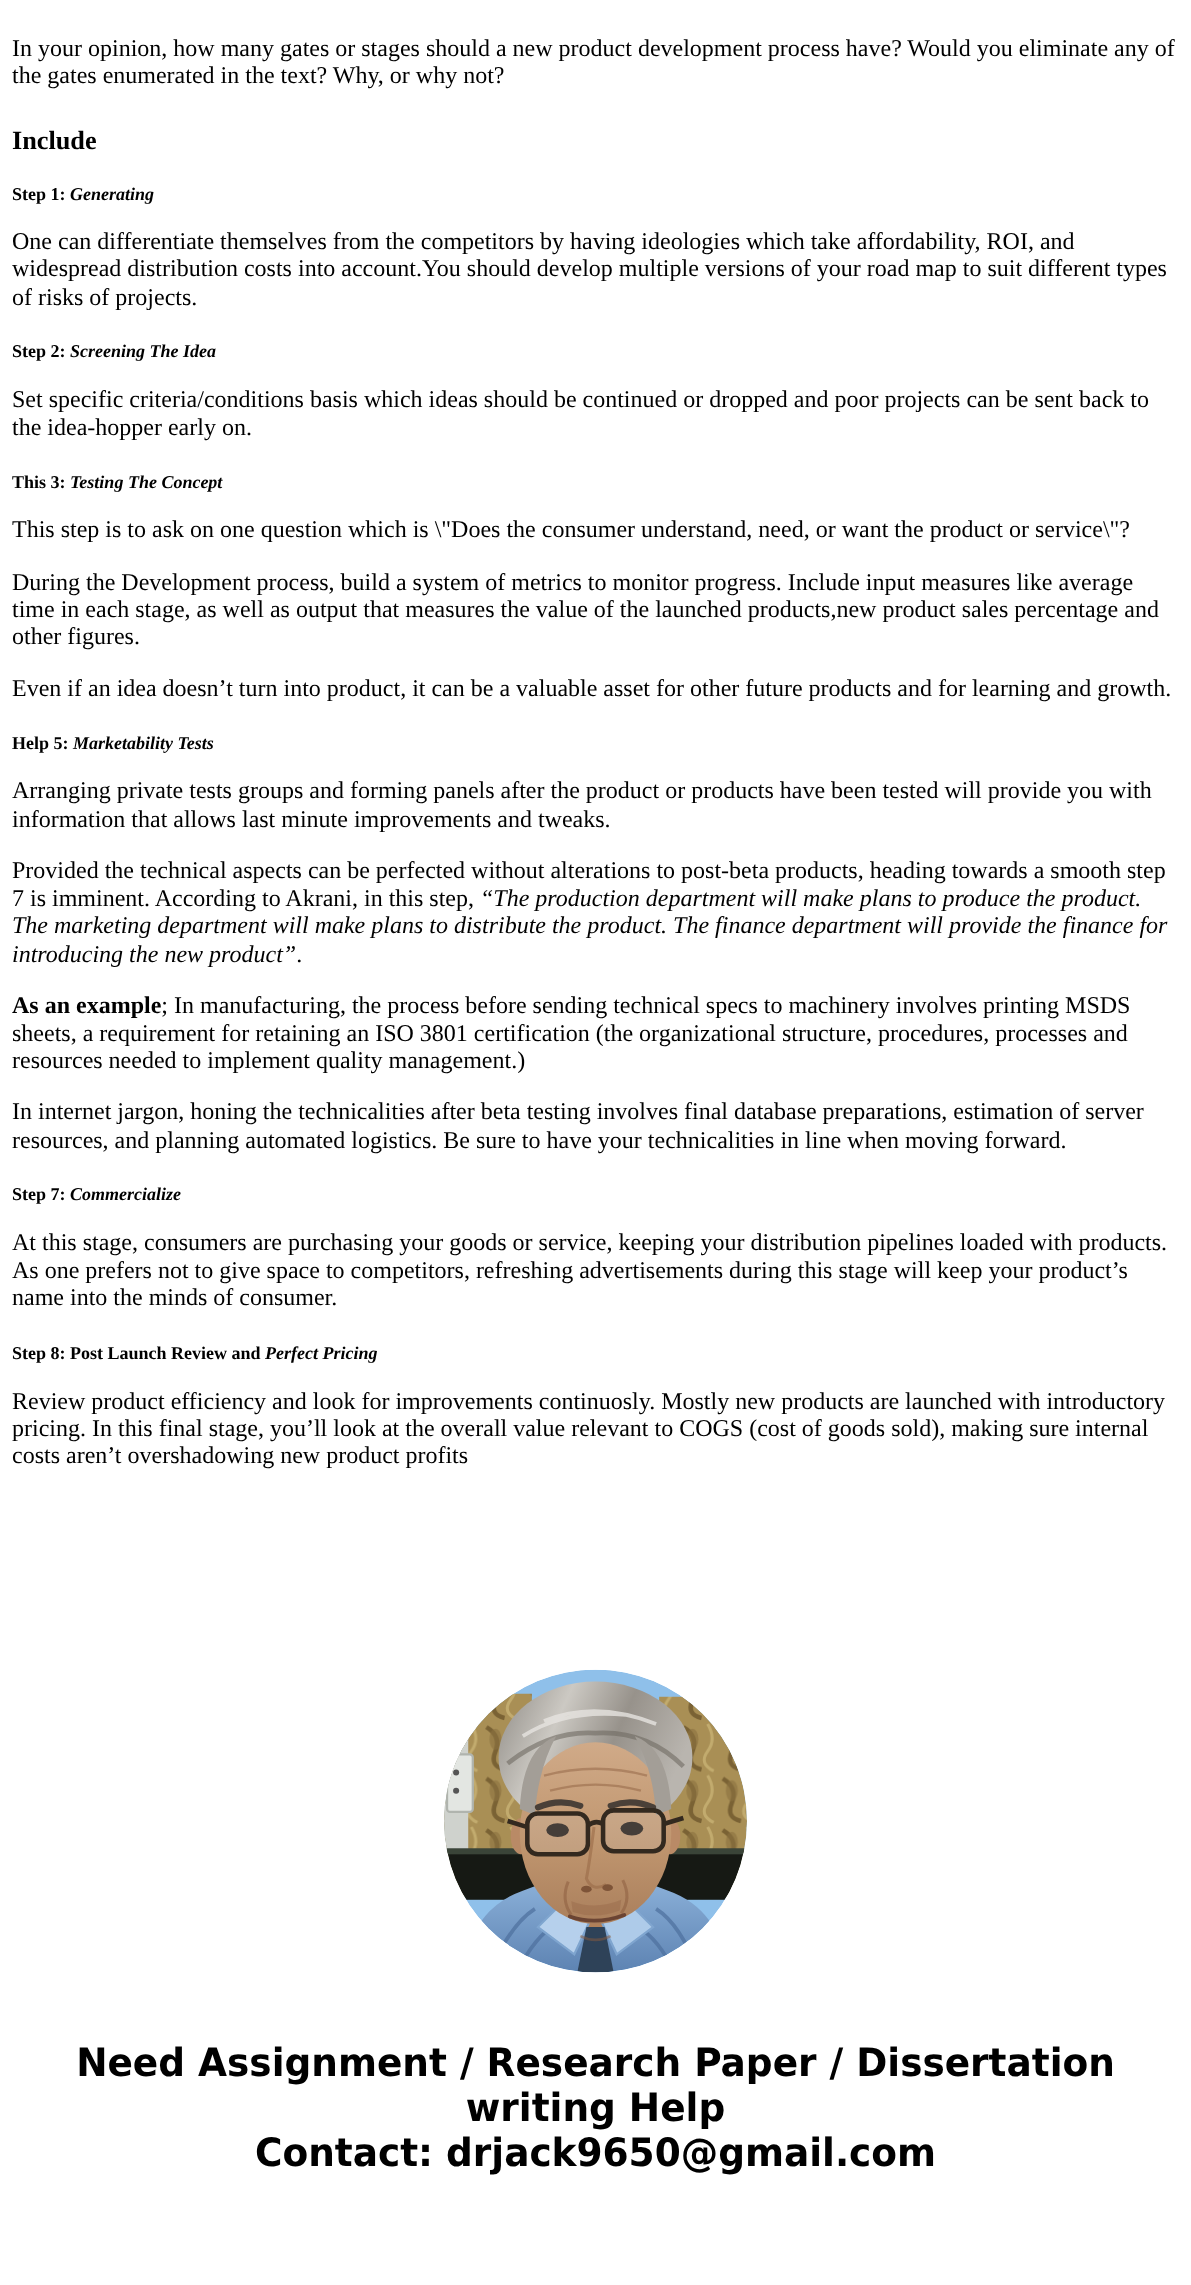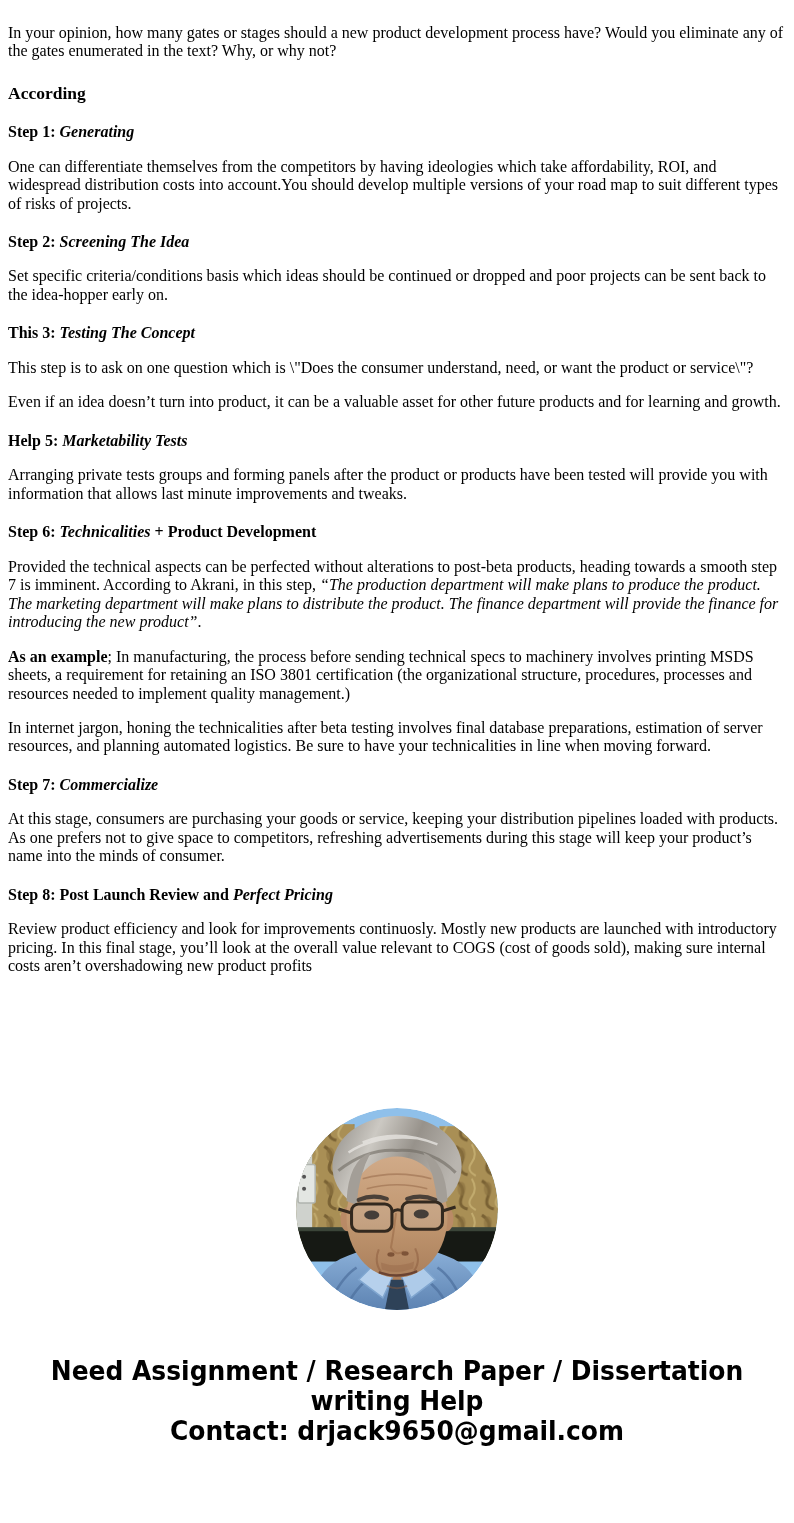--- a/index.html
+++ b/index.html
@@ -11,21 +11,21 @@
     line-height: 1.155;
     width: 778px;
   }
   p { margin: 16px 0; }
   .solution-heading {
     font-size: 17.5px;
     font-weight: bold;
     margin: 22px 0 20px 0;
   }
   .step-heading {
-    font-size: 16px;
+    font-size: 12px;
     font-weight: bold;
     margin: 20px 0 16px 0;
   }
   .step-heading em { font-style: italic; }
   .quote-italic { font-style: italic; }
   .run-bold { font-weight: bold; }
   .avatar-wrap {
     margin-top: 132px;
     text-align: center;
   }
@@ -49,37 +49,37 @@
     transform-origin: 50% 0;
   }
 </style>
 </head>
 <body>
 
 <main>
 
   <p>In your opinion, how many gates or stages should a new product development process have? Would you eliminate any of the gates enumerated in the text? Why, or why not?</p>
 
-  <div class="solution-heading">According</div>
+  <div class="solution-heading">Include</div>
 
   <div class="step-heading"><span>Step 1: </span><em>Generating</em></div>
   <p>One can differentiate themselves from the competitors by having ideologies which take affordability, ROI, and widespread distribution costs into account.You should develop multiple versions of your road map to suit different types of risks of projects.</p>
 
   <div class="step-heading"><span>Step 2: </span><em>Screening The Idea</em></div>
   <p>Set specific criteria/conditions basis which ideas should be continued or dropped and poor projects can be sent back to the idea-hopper early on.</p>
 
   <div class="step-heading"><span>This 3: </span><em>Testing The Concept</em></div>
   <p>This step is to ask on one question which is \"Does the consumer understand, need, or want the product or service\"?</p>
 
+  <p>During the Development process, build a system of metrics to monitor progress. Include input measures like average time in each stage, as well as output that measures the value of the launched products,new product sales percentage and other figures.</p>
   <p>Even if an idea doesn’t turn into product, it can be a valuable asset for other future products and for learning and growth.</p>
 
   <div class="step-heading"><span>Help 5: </span><em>Marketability Tests</em></div>
   <p>Arranging private tests groups and forming panels after the product or products have been tested will provide you with information that allows last minute improvements and tweaks.</p>
 
-  <div class="step-heading"><span>Step 6: </span><em>Technicalities</em><span> + Product Development</span></div>
   <p><span>Provided the technical aspects can be perfected without alterations to post-beta products, heading towards a smooth step 7 is imminent. According to Akrani, in this step, </span><span class="quote-italic">“The production department will make plans to produce the product. The marketing department will make plans to distribute the product. The finance department will provide the finance for introducing the new product”</span><span>.</span></p>
   <p><span class="run-bold">As an example</span><span>; In manufacturing, the process before sending technical specs to machinery involves printing MSDS sheets, a requirement for retaining an ISO 3801 certification (the organizational structure, procedures, processes and resources needed to implement quality management.)</span></p>
   <p>In internet jargon, honing the technicalities after beta testing involves final database preparations, estimation of server resources, and planning automated logistics. Be sure to have your technicalities in line when moving forward.</p>
 
   <div class="step-heading"><span>Step 7: </span><em>Commercialize</em></div>
   <p>At this stage, consumers are purchasing your goods or service, keeping your distribution pipelines loaded with products. As one prefers not to give space to competitors, refreshing advertisements during this stage will keep your product’s name into the minds of consumer.</p>
 
   <div class="step-heading"><span>Step 8: </span><span>Post Launch Review and </span><em>Perfect Pricing</em></div>
   <p>Review product efficiency and look for improvements continuosly. Mostly new products are launched with introductory pricing. In this final stage, you’ll look at the overall value relevant to COGS (cost of goods sold), making sure internal costs aren’t overshadowing new product profits</p>
 

